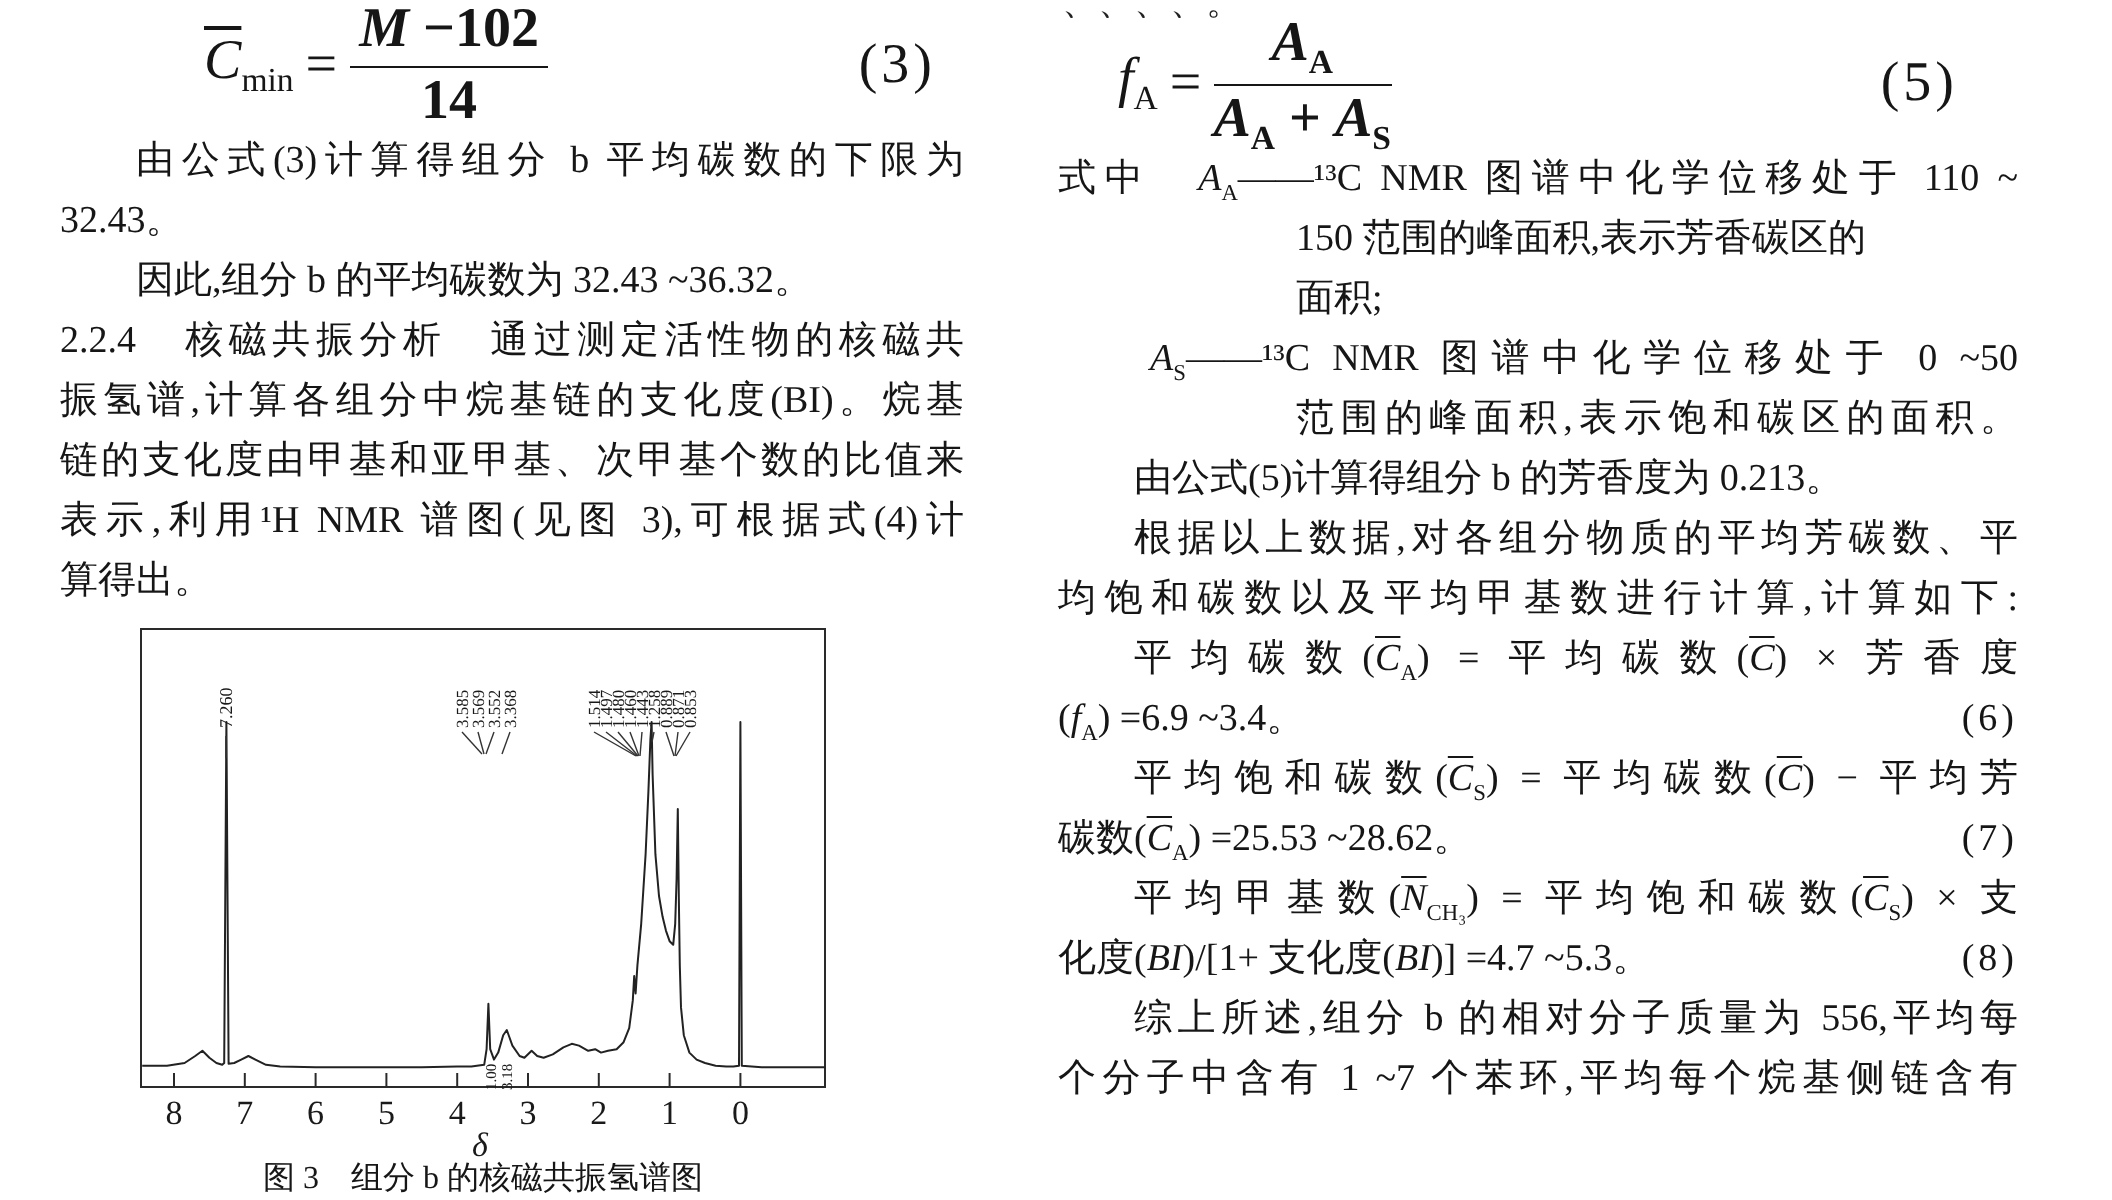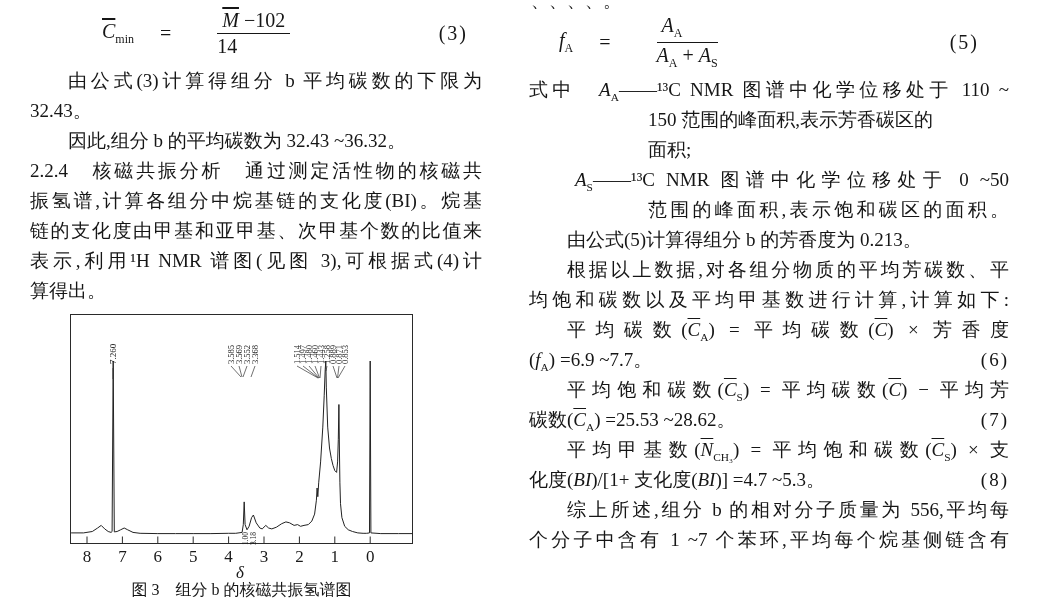--- a/index.html
+++ b/index.html
@@ -14,24 +14,24 @@
   .j{text-align:justify;text-align-last:justify;}
   .ind{text-indent:2em;}
   .hang3{padding-left:119px;}
   .hangsym{padding-left:46px;}
 
   .f-i{font-style:italic;}
   .f-ov{font-style:italic;text-decoration:overline;}
   sub{font-size:0.6em;font-style:normal;}
 
   
-  .eq{position:relative;display:flex;align-items:center;font-size:20px;gap:20px;}
+  .eq{position:relative;display:flex;align-items:center;font-size:28px;}
   .eq3{height:66px;padding-left:72px;}
   .eq5{height:66px;padding-left:30px;}
-  .frac{display:inline-block;vertical-align:middle;margin:0 20px;}
+  .frac{display:inline-block;vertical-align:middle;text-align:center;margin:0 0;font-weight:bold;}
   .frac .num{display:block;border-bottom:1.4px solid #161616;padding:0 5px 1px 5px;line-height:1.15;}
   .frac .den{display:block;padding-top:1px;line-height:1.15;}
   .eq .sym{margin:0 6px;}
   .eq-tag{position:absolute;top:50%;transform:translateY(-50%);letter-spacing:2px;}
   .eq3 .eq-tag{right:14px;}
   .eq5 .eq-tag{right:30px;}
 
   .tagline{position:relative;}
   .tagline .tag{position:absolute;right:0;top:0;letter-spacing:2px;}
 
@@ -146,21 +146,21 @@
   <div class="line hang3">150 范围的峰面积,表示芳香碳区的</div>
   <div class="line hang3">面积;</div>
   <div class="line hangsym j"><span class="f-i">A</span><sub>S</sub><span>——¹³C NMR 图谱中化学位移处于 0 ~50</span></div>
   <div class="line hang3 j">范围的峰面积,表示饱和碳区的面积。</div>
   <div class="line ind">由公式(5)计算得组分 b 的芳香度为 0.213。</div>
   <div class="line ind j">根据以上数据,对各组分物质的平均芳碳数、平</div>
   <div class="line j">均饱和碳数以及平均甲基数进行计算,计算如下:</div>
 
   <div class="line ind j"><span>平均碳数(</span><span class="f-ov">C</span><sub>A</sub><span>) = 平均碳数(</span><span class="f-ov">C</span><span>) × 芳香度</span></div>
   <div class="line tagline">
-    <span><span>(</span><span class="f-i">f</span><sub>A</sub><span>) =6.9 ~7.7。</span></span>
+    <span><span>(</span><span class="f-i">f</span><sub>A</sub><span>) =6.9 ~3.4。</span></span>
     <span class="tag">(6)</span>
   </div>
 
   <div class="line ind j"><span>平均饱和碳数(</span><span class="f-ov">C</span><sub>S</sub><span>) = 平均碳数(</span><span class="f-ov">C</span><span>) − 平均芳</span></div>
   <div class="line tagline">
     <span><span>碳数(</span><span class="f-ov">C</span><sub>A</sub><span>) =25.53 ~28.62。</span></span>
     <span class="tag">(7)</span>
   </div>
 
   <div class="line ind j"><span>平均甲基数(</span><span class="f-ov">N</span><sub>CH₃</sub><span>) = 平均饱和碳数(</span><span class="f-ov">C</span><sub>S</sub><span>) × 支</span></div>

